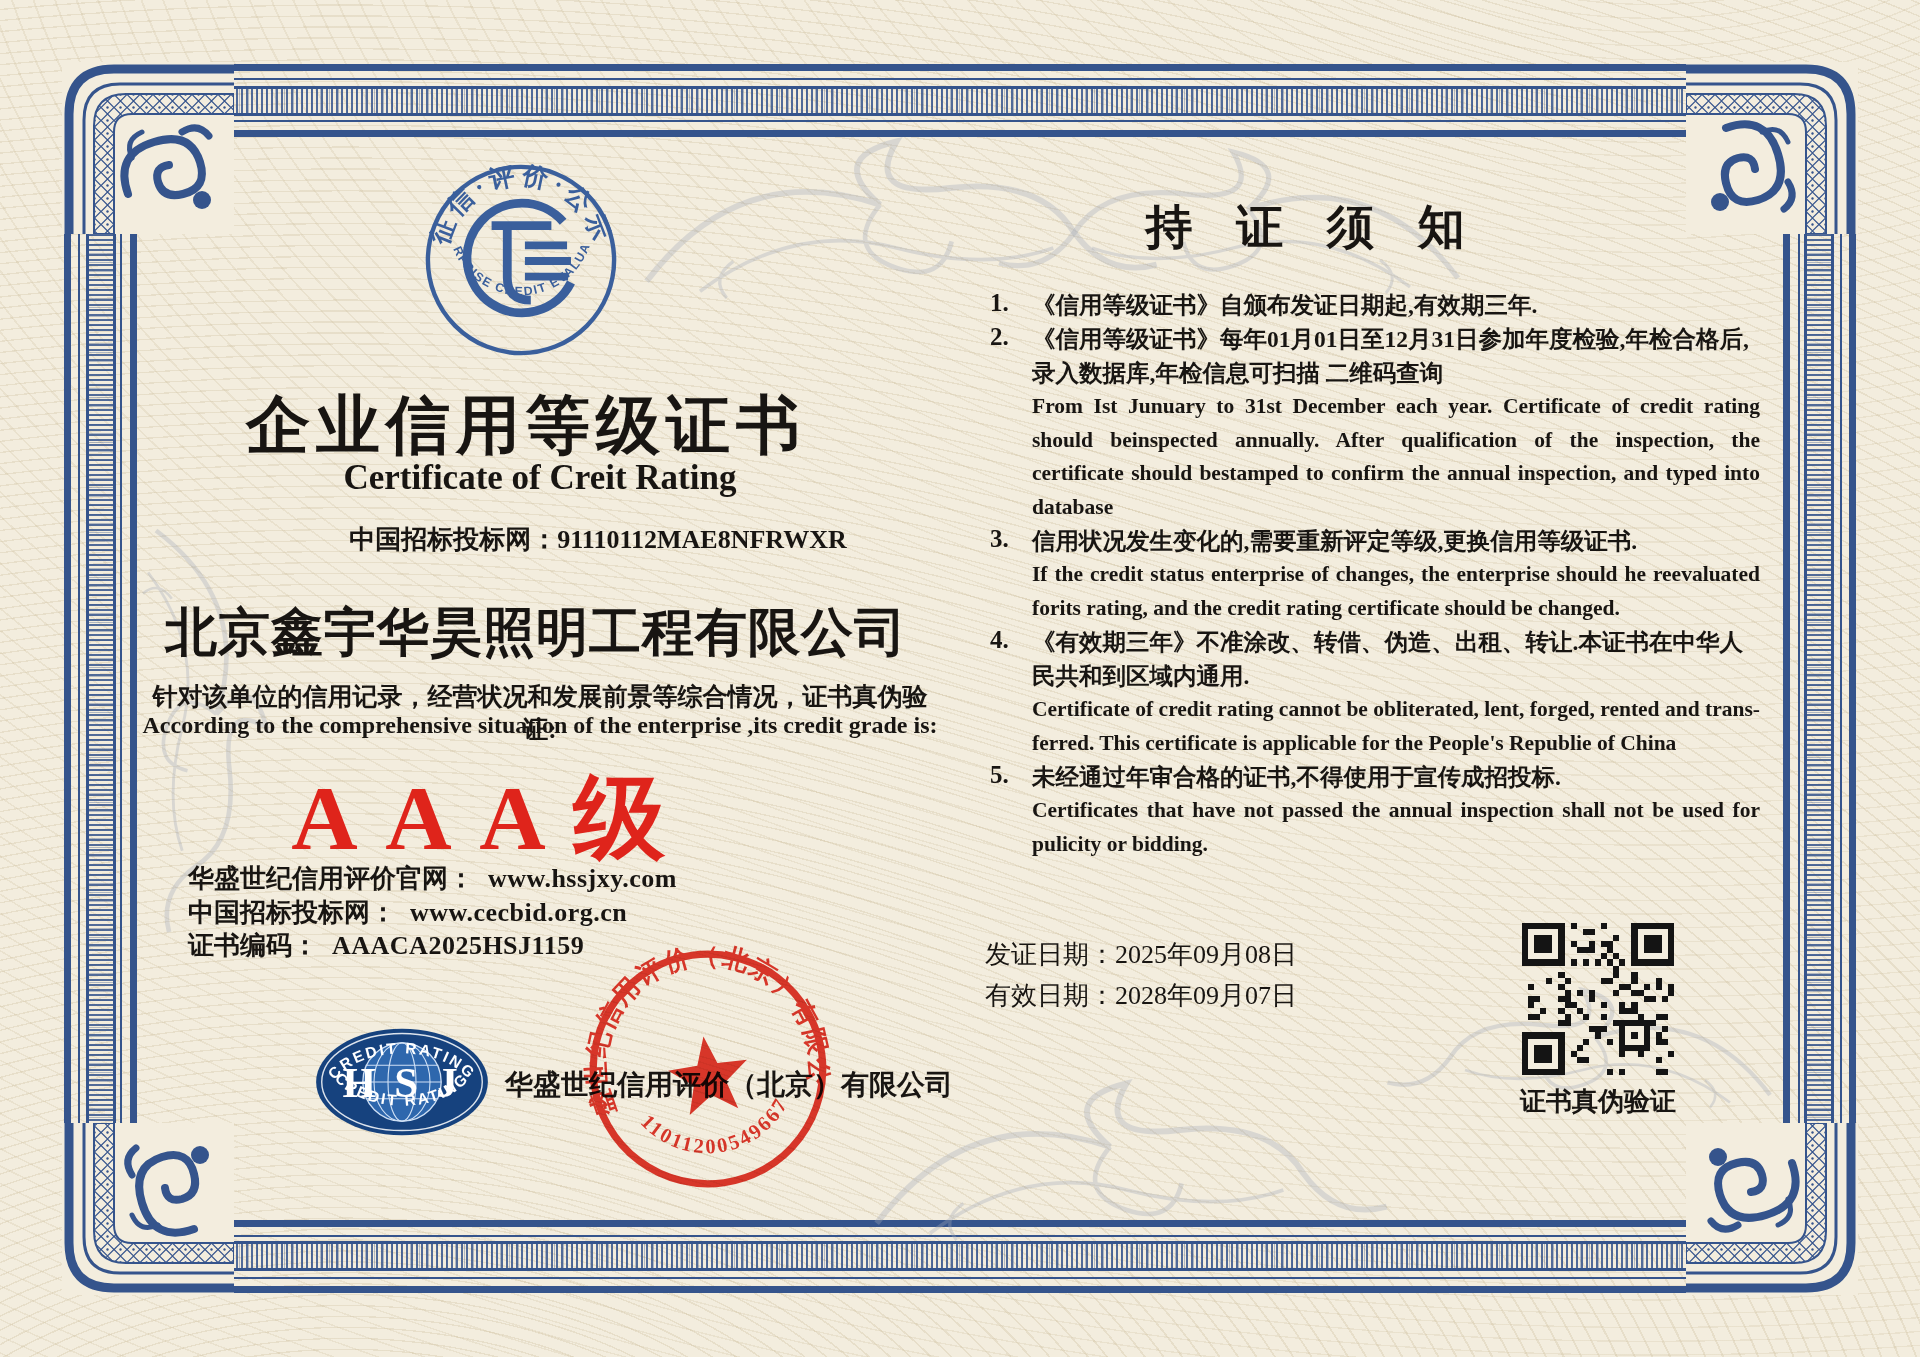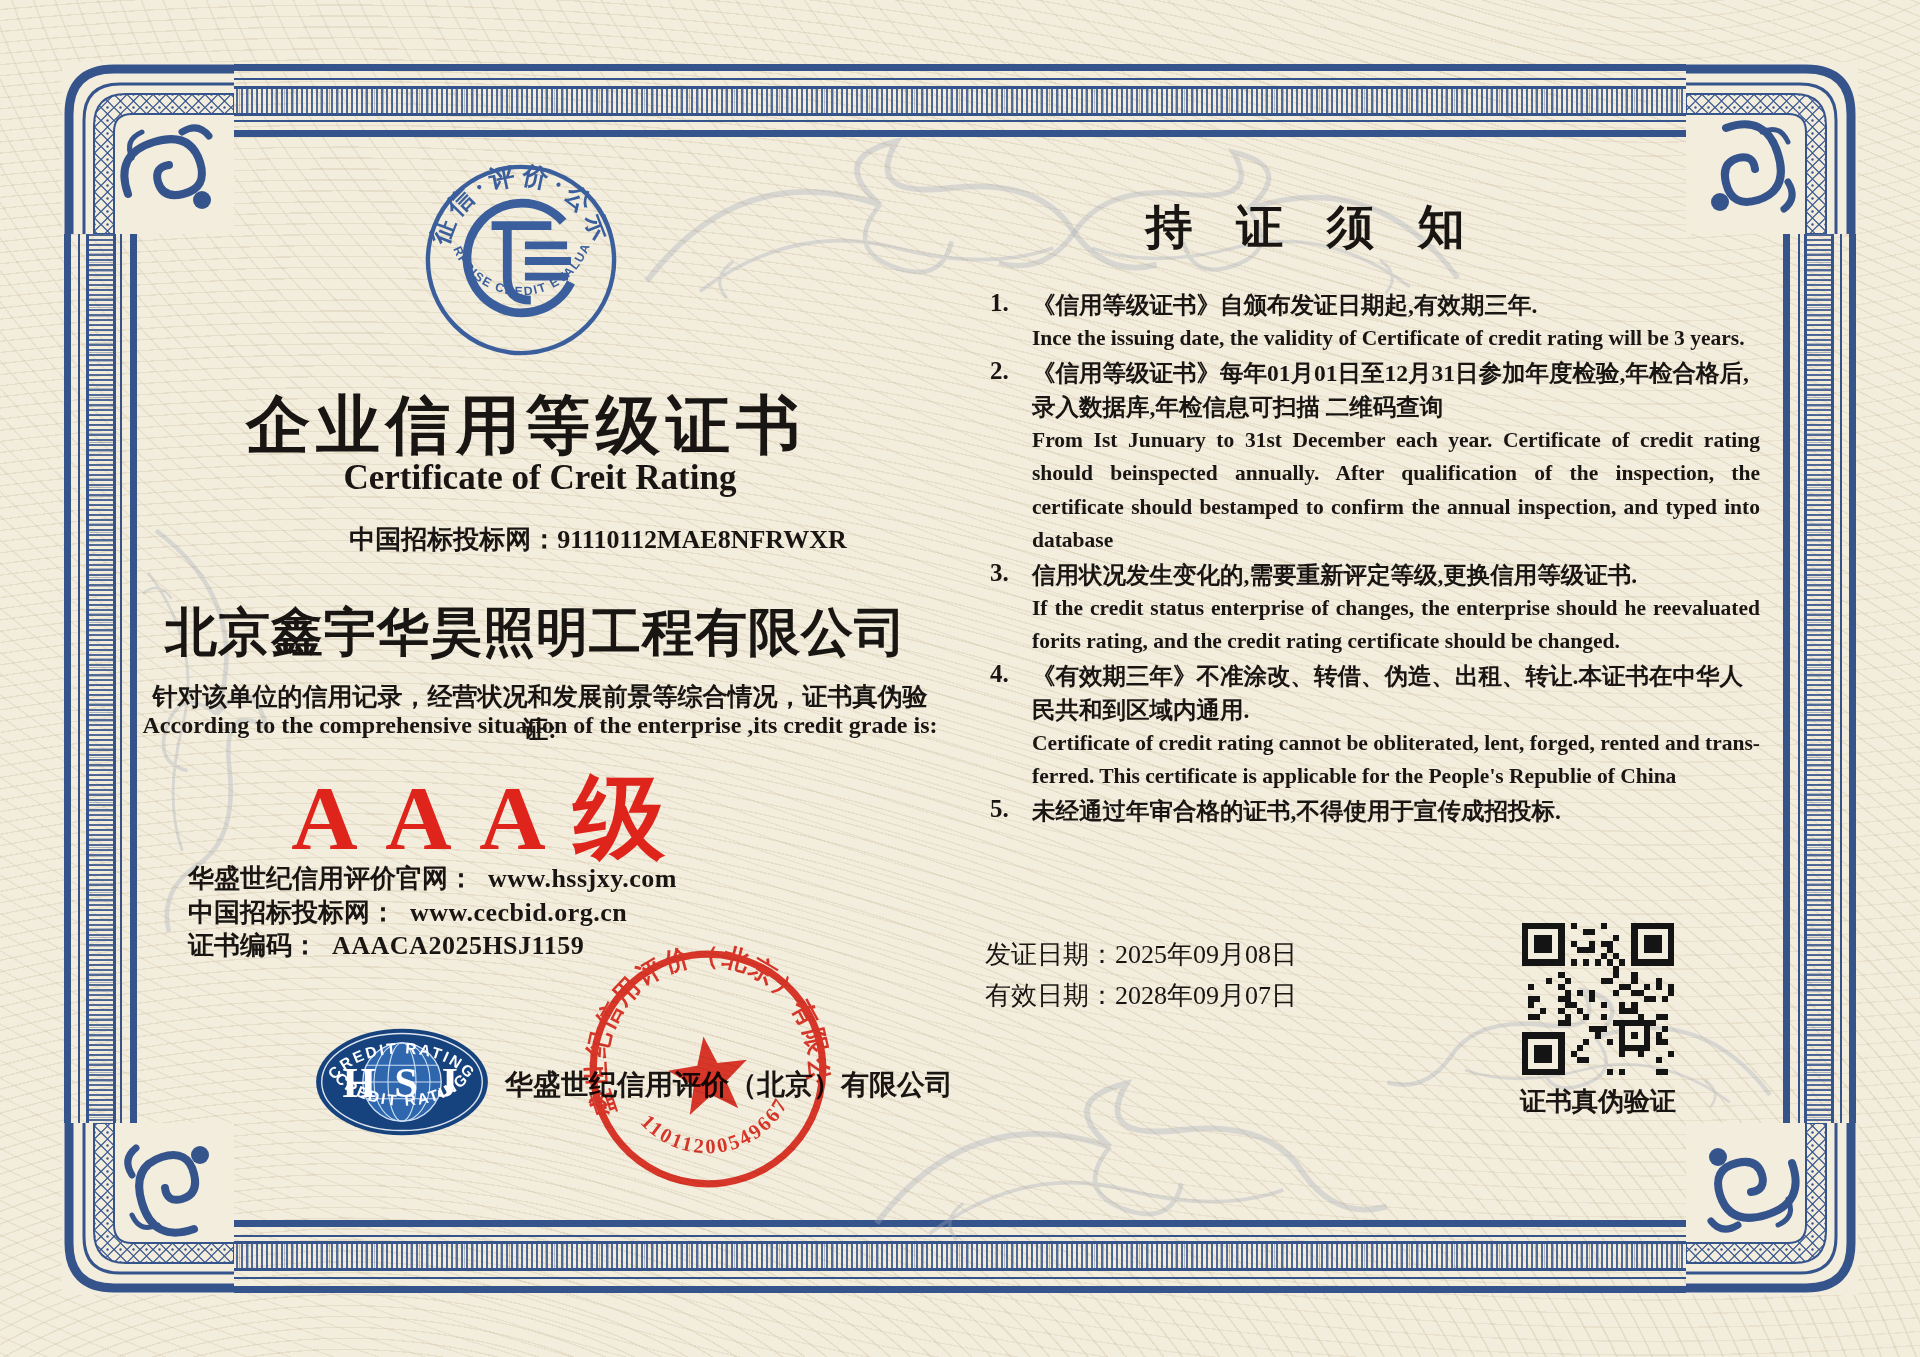--- a/index.html
+++ b/index.html
@@ -223,40 +223,40 @@
     <path fill="#e02b1f" d="M120 88 L129.9 115.4 L158.8 116.3 L135.9 134.2 L143.9 162 L120 145.7 L96.1 162 L104.1 134.2 L81.2 116.3 L110.1 115.4 Z"></path>
   </g>
 </svg>
 
 <div class="abs notice-head">持 证 须 知</div>
 
 <div class="abs notice">
   <div class="n-item">
     <span class="n-num">1.</span>
     <p class="n-cn">《信用等级证书》自颁布发证日期起,有效期三年.</p>
-    <p class="n-en">Ince the issuing date, the validity of Certificate of credit rating will be 3 years.</p>
   </div>
   <div class="n-item">
     <span class="n-num">2.</span>
     <p class="n-cn">《信用等级证书》每年01月01日至12月31日参加年度检验,年检合格后,录入数据库,年检信息可扫描 二维码查询</p>
     <p class="n-en">From Ist Junuary to 31st December each year. Certificate of credit rating should beinspected annually. After qualification of the inspection, the certificate should bestamped to confirm the annual inspection, and typed into database</p>
   </div>
   <div class="n-item">
     <span class="n-num">3.</span>
     <p class="n-cn">信用状况发生变化的,需要重新评定等级,更换信用等级证书.</p>
     <p class="n-en">If the credit status enterprise of changes, the enterprise should he reevaluated forits rating, and the credit rating certificate should be changed.</p>
   </div>
   <div class="n-item">
     <span class="n-num">4.</span>
     <p class="n-cn">《有效期三年》不准涂改、转借、伪造、出租、转让.本证书在中华人民共和到区域内通用.</p>
     <p class="n-en">Certificate of credit rating cannot be obliterated, lent, forged, rented and trans-ferred. This certificate is applicable for the People's Republie of China</p>
   </div>
   <div class="n-item">
     <span class="n-num">5.</span>
     <p class="n-cn">未经通过年审合格的证书,不得使用于宣传成招投标.</p>
+    <p class="n-en">Certificates that have not passed the annual inspection shall not be used for pulicity or bidding.</p>
   </div>
 </div>
 
 <div class="abs dates">
   <div><span>发证日期：</span><span>2025年09月08日</span></div>
   <div><span>有效日期：</span><span>2028年09月07日</span></div>
 </div>
 
 <div class="abs qr-wrap">
   <svg id="qrsvg" viewBox="0 0 25 25">

